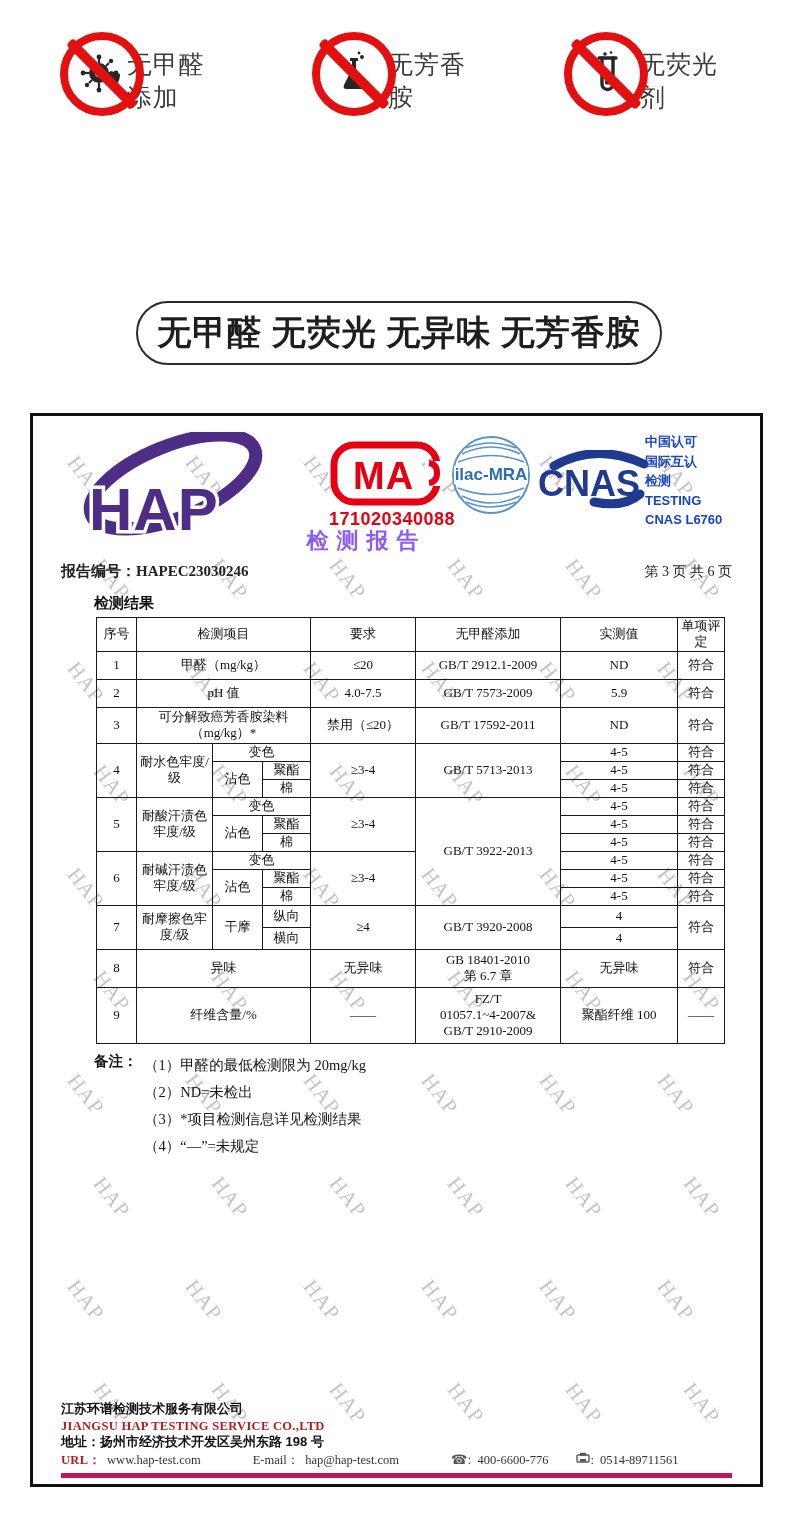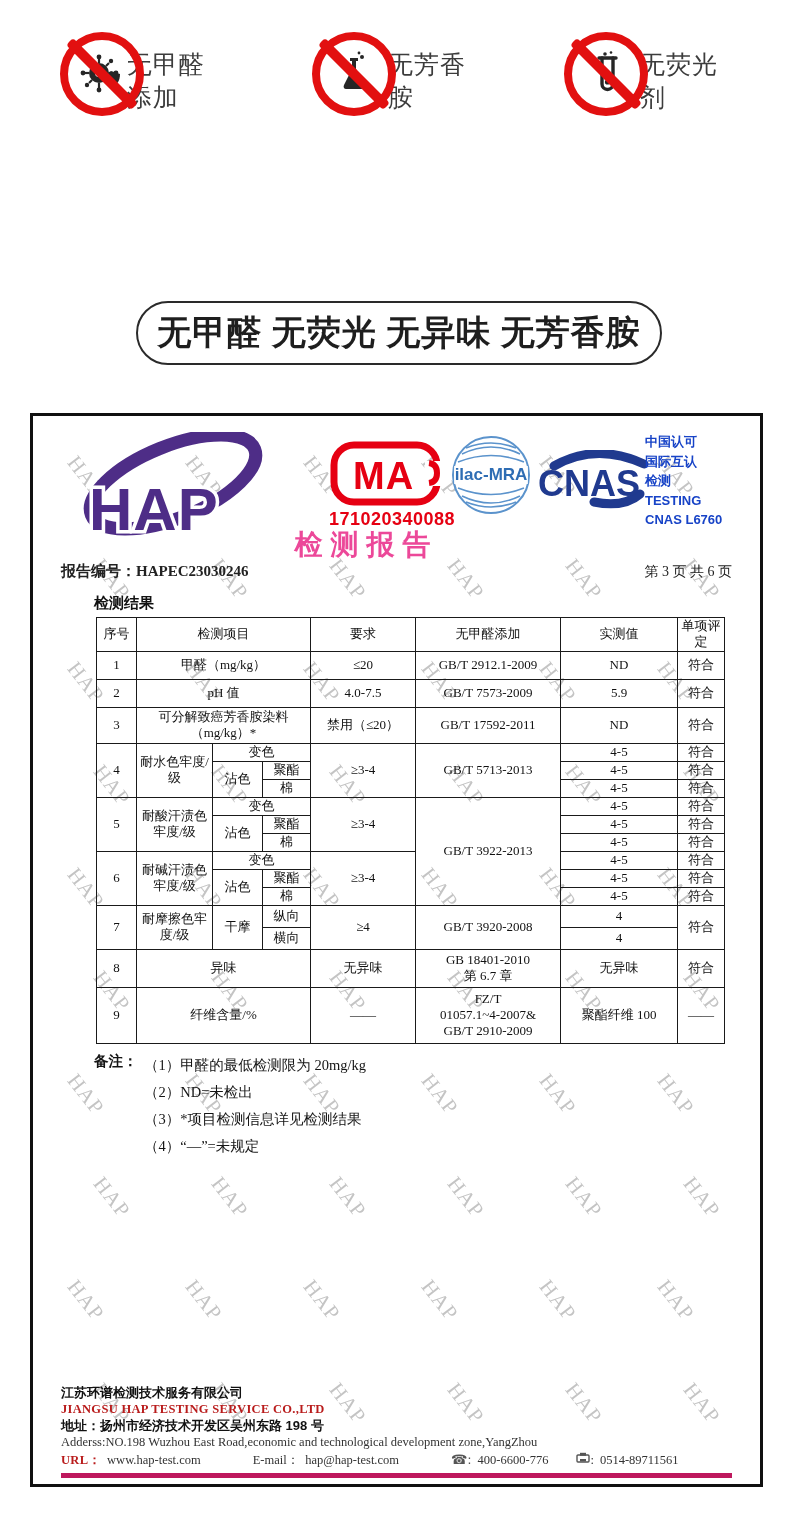--- a/index.html
+++ b/index.html
@@ -36,21 +36,21 @@
   .hap-logo{position:absolute;left:28px;top:16px;}
   .cma{position:absolute;left:296px;top:25px;text-align:left;}
   .cma-number{font-family:"Liberation Sans","DejaVu Sans",sans-serif;font-weight:bold;
       color:#e60012;font-size:18px;letter-spacing:.5px;margin-top:-2px;}
   .ilac{position:absolute;left:417px;top:18px;}
   .cnas{position:absolute;left:503px;top:34px;}
   .accr{position:absolute;left:612px;top:16px;font-family:"Liberation Sans","DejaVu Sans",sans-serif;
       font-weight:bold;font-size:13px;color:#1743c7;line-height:19.5px;}
   .doc-title{position:absolute;left:0;right:60px;top:110px;text-align:center;
       font-family:"Liberation Sans","DejaVu Sans",sans-serif;
-      font-size:28px;font-weight:bold;color:#ec4899;letter-spacing:8px;}
+      font-size:22px;font-weight:bold;color:#8b5cf6;letter-spacing:8px;}
   .report-line{position:absolute;left:28px;right:28px;top:146px;display:flex;justify-content:space-between;align-items:baseline;}
   .report-no{font-weight:bold;font-size:15px;font-family:"Liberation Sans","DejaVu Sans",sans-serif;}
   .report-no b{font-family:"Liberation Serif","DejaVu Serif",serif;font-size:15px;}
   .page-info{font-size:14px;color:#222;}
   .section-title{position:absolute;left:61px;top:178px;font-family:"Liberation Sans","DejaVu Sans",sans-serif;
       font-weight:bold;font-size:15px;color:#111;}
   
   table.result{position:absolute;left:63px;top:201px;border-collapse:collapse;table-layout:fixed;width:628px;
       font-size:13px;color:#111;}
   table.result td,table.result th{border:1px solid #1a1a1a;text-align:center;vertical-align:middle;
@@ -434,21 +434,20 @@
         <div>（2）ND=未检出</div>
         <div>（3）*项目检测信息详见检测结果</div>
         <div>（4）“—”=未规定</div>
       </div>
     </div>
 
     <div class="doc-footer">
       <div class="f-cn">江苏环谱检测技术服务有限公司</div>
       <div class="f-en-b">JIANGSU HAP TESTING SERVICE CO.,LTD</div>
       <div class="f-cn">地址：扬州市经济技术开发区吴州东路 198 号</div>
-      <div>Adderss:NO.198 Wuzhou East Road,economic and technological development zone,YangZhou</div>
       <div class="f-contact">
         <span class="f-en-b">URL：</span>
         <span>www.hap-test.com</span>
         <span class="gap"></span>
         <span>E-mail：</span>
         <span>hap@hap-test.com</span>
         <span class="gap"></span>
         <span class="f-ico">☎:</span>
         <span>400-6600-776</span>
         <span class="gap-s"></span>

